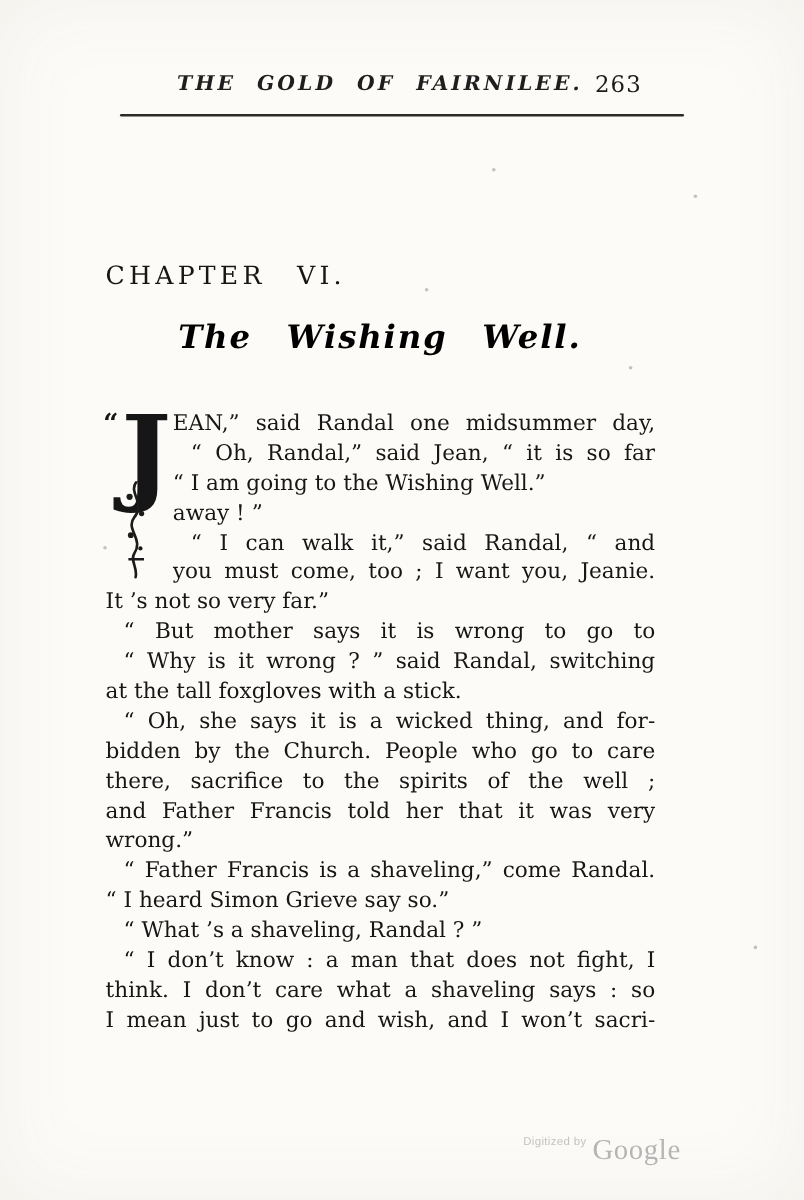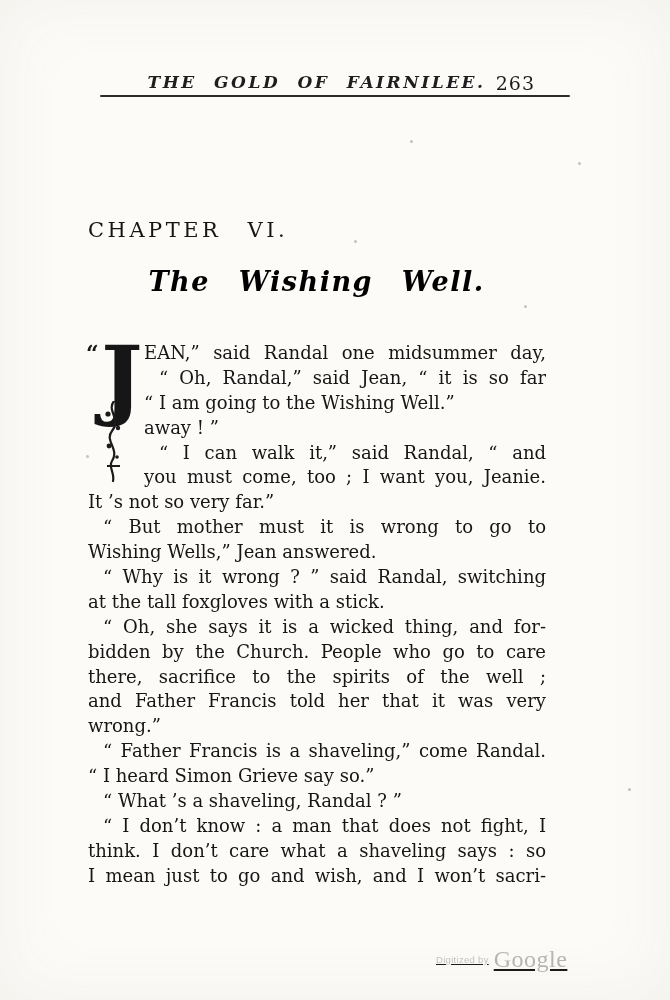--- a/index.html
+++ b/index.html
@@ -12,21 +12,21 @@
     overflow: hidden;
     box-shadow: inset 0 0 70px rgba(120,110,90,0.07);
     color: #1b1b1b;
     font-family: "DejaVu Serif", "Liberation Serif", serif;
   }
 
   
   .running-head {
     position: absolute;
     left: 88px; top: 60px;
-    width: 457px; height: 26px; margin-top: 12px;
+    width: 457px; height: 26px;
   }
   .running-title {
     display: block;
     text-align: center;
     font-style: italic;
     font-weight: bold;
     font-size: 17px;
     letter-spacing: 2.5px;
     word-spacing: 9px;
     color: #1e1e1e;
@@ -127,23 +127,21 @@
     background: #7d7d7d;
     border-radius: 50%;
     opacity: 0.45;
   }
 
   
   .watermark {
     position: absolute;
     left: 436px; top: 946px;
     display: flex;
-    align-items: center;
     gap: 5px;
-    text-decoration: underline;
   }
   .watermark-prefix {
     font-family: "Liberation Sans", "DejaVu Sans", sans-serif;
     font-size: 9.5px;
     color: #c2c2c2;
     letter-spacing: 0.3px;
   }
   .watermark-brand {
     font-family: "Liberation Serif", "DejaVu Serif", serif;
     font-size: 24px;
@@ -178,22 +176,21 @@
         <line x1="5" y1="65" x2="18" y2="65" stroke="#1b1b1b" stroke-width="2"></line>
       </svg>
     </div>
     <div class="line j">EAN,” said Randal one midsummer day,</div>
     <div class="line j in">“ Oh, Randal,” said Jean, “ it is so far</div>
     <div class="line">“ I am going to the Wishing Well.”</div>
     <div class="line">away ! ”</div>
     <div class="line j in">“ I can walk it,” said Randal, “ and</div>
     <div class="line j">you must come, too ; I want you, Jeanie.</div>
     <div class="line">It ’s not so very far.”</div>
-    <div class="line j in">“ But mother must it is wrong to go to</div>
-    <div class="line">Wishing Wells,” Jean answered.</div>
+    <div class="line j in">“ But mother says it is wrong to go to</div>
     <div class="line j in">“ Why is it wrong ? ” said Randal, switching</div>
     <div class="line">at the tall foxgloves with a stick.</div>
     <div class="line j in">“ Oh, she says it is a wicked thing, and for-</div>
     <div class="line j">bidden by the Church.  People who go to care</div>
     <div class="line j">there, sacrifice to the spirits of the well ;</div>
     <div class="line j">and Father Francis told her that it was very</div>
     <div class="line">wrong.”</div>
     <div class="line j in">“ Father Francis is a shaveling,” come Randal.</div>
     <div class="line">“ I heard Simon Grieve say so.”</div>
     <div class="line in">“ What ’s a shaveling, Randal ? ”</div>

